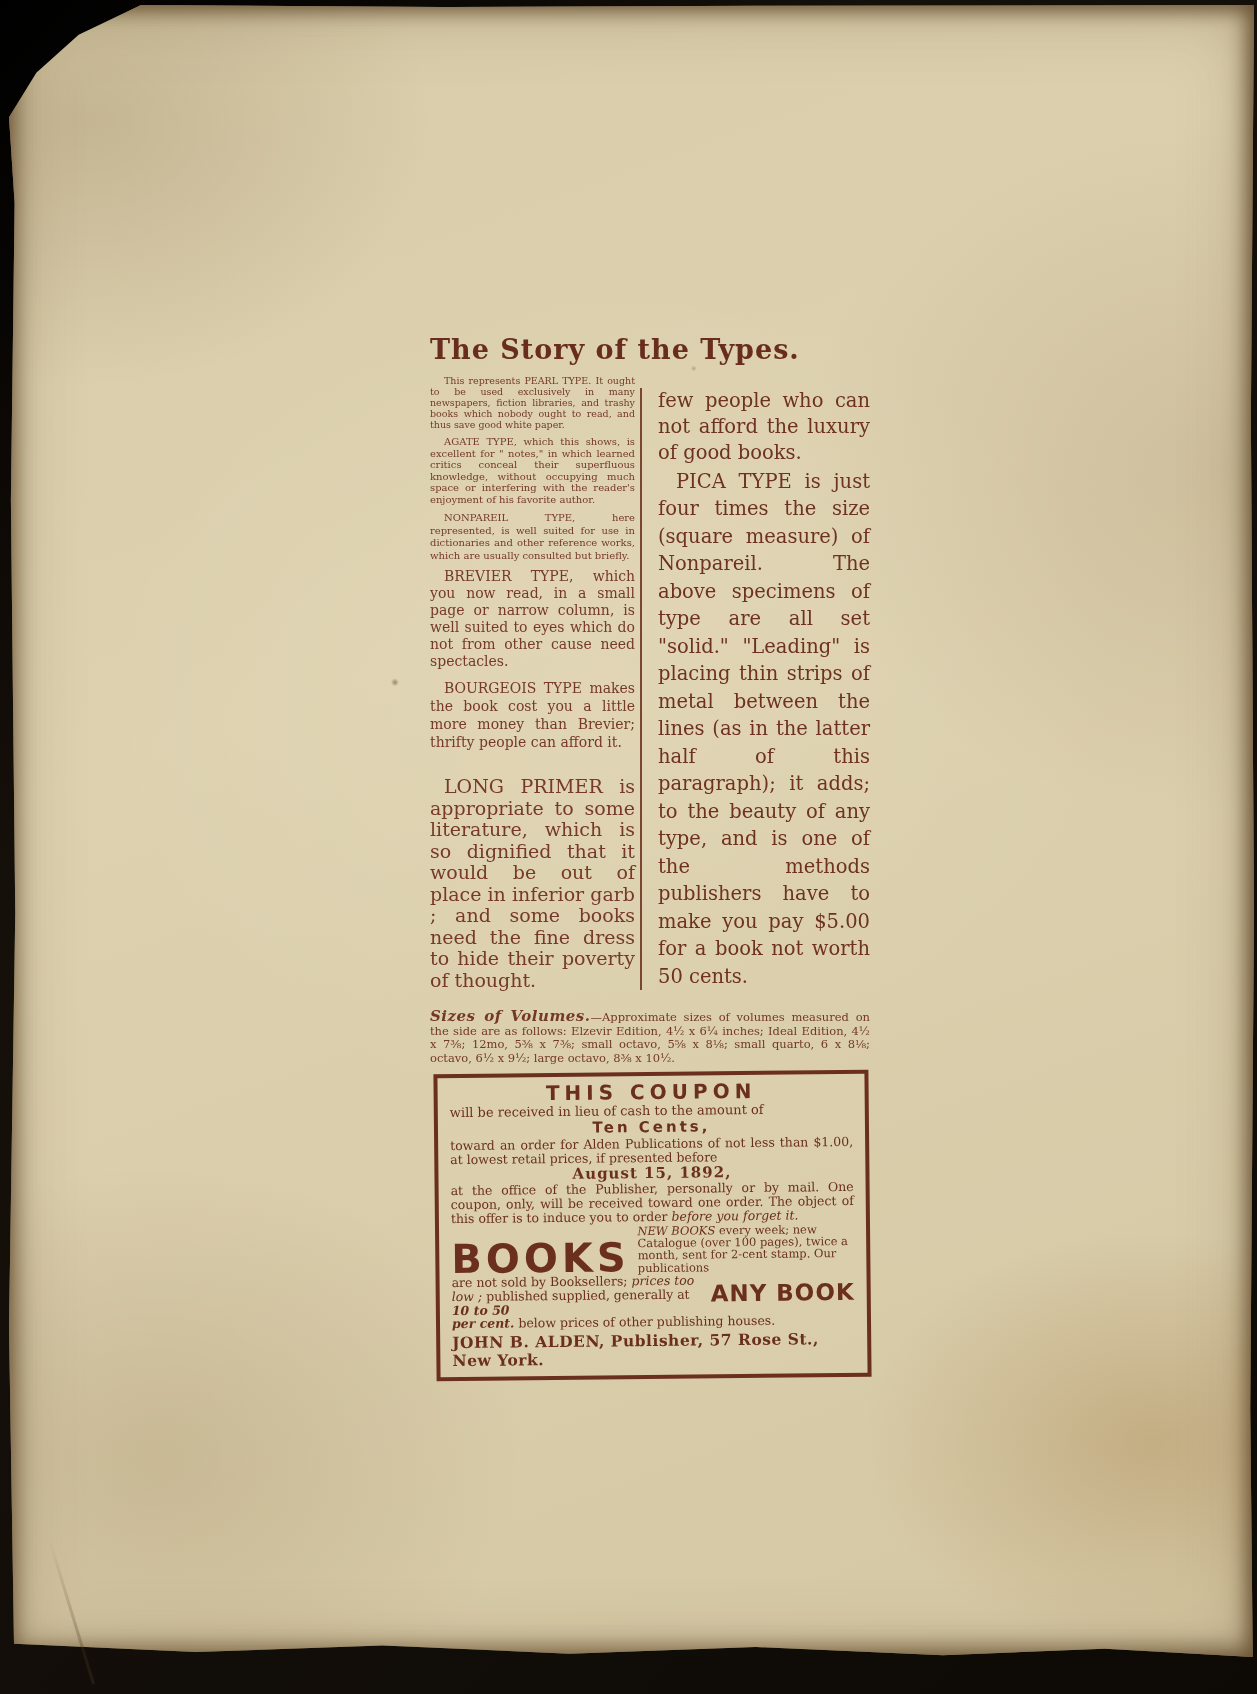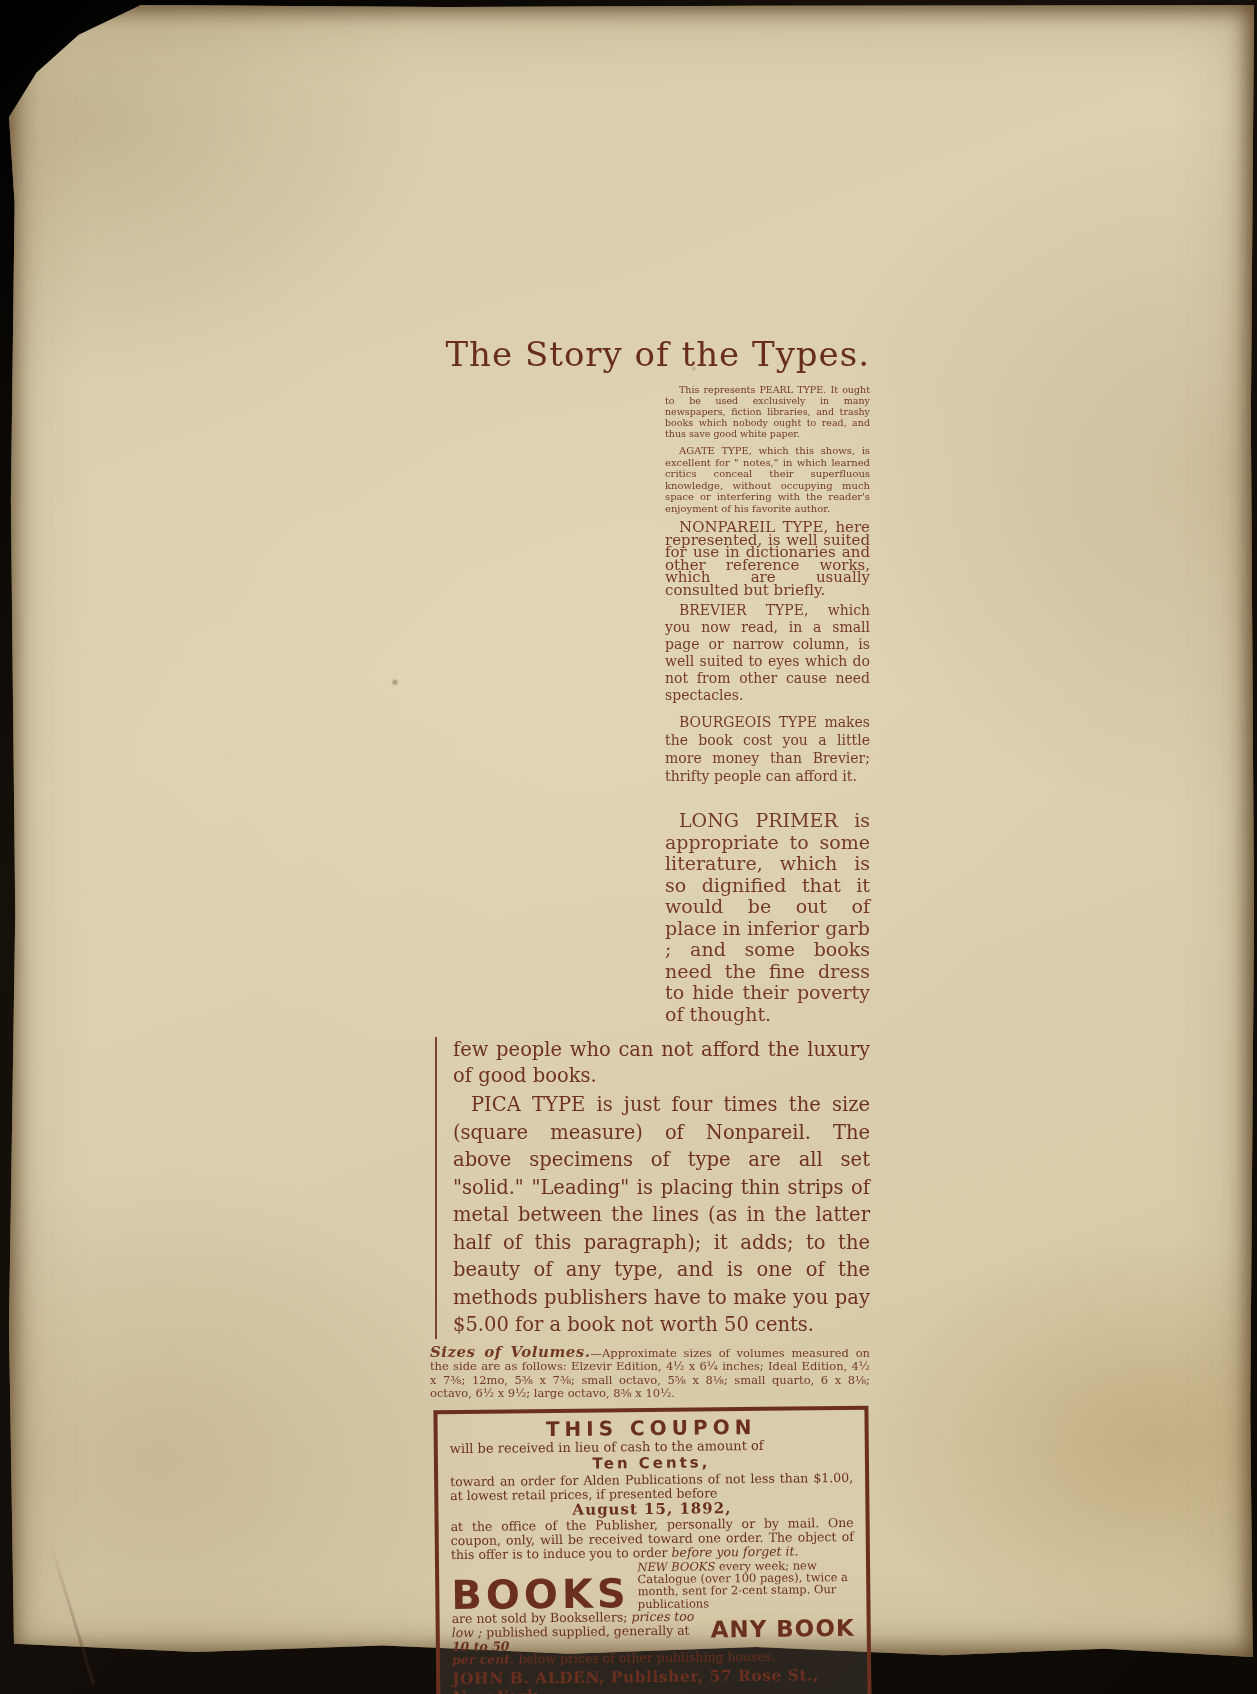--- a/index.html
+++ b/index.html
@@ -21,29 +21,29 @@
                 inset 0 10px 16px rgba(85,62,34,.3);
     clip-path: polygon(10.6% 0%, 35% 0.12%, 60% 0.05%, 100% 0%,
       99.75% 25%, 100% 55%, 99.7% 85%, 99.9% 100%,
       88% 99.5%, 75% 99.9%, 60% 99.4%, 45% 99.8%, 30% 99.3%, 15% 99.7%, 0.4% 99.2%,
       0% 80%, 0.5% 55%, 0.15% 30%, 0.45% 12%, 0% 6.8%,
       2.2% 4.1%, 5.6% 1.8%);}
   .crease{position:absolute;left:92px;bottom:10px;width:3px;height:150px;
     transform:rotate(-17deg);transform-origin:bottom;
     background:linear-gradient(rgba(90,70,45,0), rgba(70,50,30,.4));}
   .content{position:absolute;left:430px;top:334px;width:440px;color:#713425;}
-  .title{font-size:34px;font-weight:normal;text-align:right;margin:0 0 10px 0;color:#682d1e;
+  .title{font-size:27px;font-weight:bold;text-align:left;margin:0 0 10px 0;color:#682d1e;
          letter-spacing:1px;white-space:nowrap;}
-  .cols{display:flex;align-items:flex-end;flex-direction:column;}
+  .cols{display:flex;align-items:center;}
   .col-left{width:205px;flex:none;}
   .col-right{flex:1;border-left:2px solid #7c4433;padding-left:16px;margin-left:5px;}
   .spec{margin:0 0 6px 0;text-align:justify;text-indent:14px;color:#76392a;}
   .spec-pearl{font-size:9.5px;line-height:11px;}
   .spec-agate{font-size:10px;line-height:11.5px;margin-bottom:7px;}
-  .spec-nonpareil{font-size:15px;line-height:12.5px;}
+  .spec-nonpareil{font-size:10px;line-height:12.5px;}
   .spec-brevier{font-size:14px;line-height:17px;margin-bottom:9px;}
   .spec-bourgeois{font-size:14px;line-height:18px;margin-bottom:25px;}
   .spec-longprimer{font-size:19px;line-height:21.5px;margin-bottom:12px;}
   .spec-smallpica{font-size:17.5px;line-height:24px;margin-bottom:0;}
   .pica{font-size:19.5px;line-height:26px;text-align:justify;margin:0;color:#6e3122;}
   .pica-2{line-height:27.5px;text-indent:18px;margin-top:2px;}
   .sizes{font-size:11.5px;line-height:13.5px;text-align:justify;margin:7px 0 0 0;color:#74382a;}
   .sizes b{font-size:15px;letter-spacing:.5px;font-style:italic;}
   .coupon{margin:7px 0 0 5px;border:4px solid #6b2f1f;padding:5px 12px 7px;color:#6b2f1f;
           transform:rotate(-0.6deg);background:rgba(235,225,195,0.12);}

